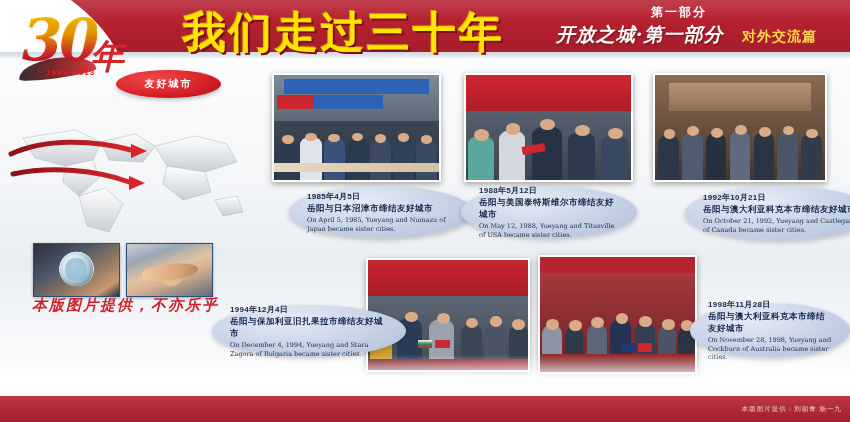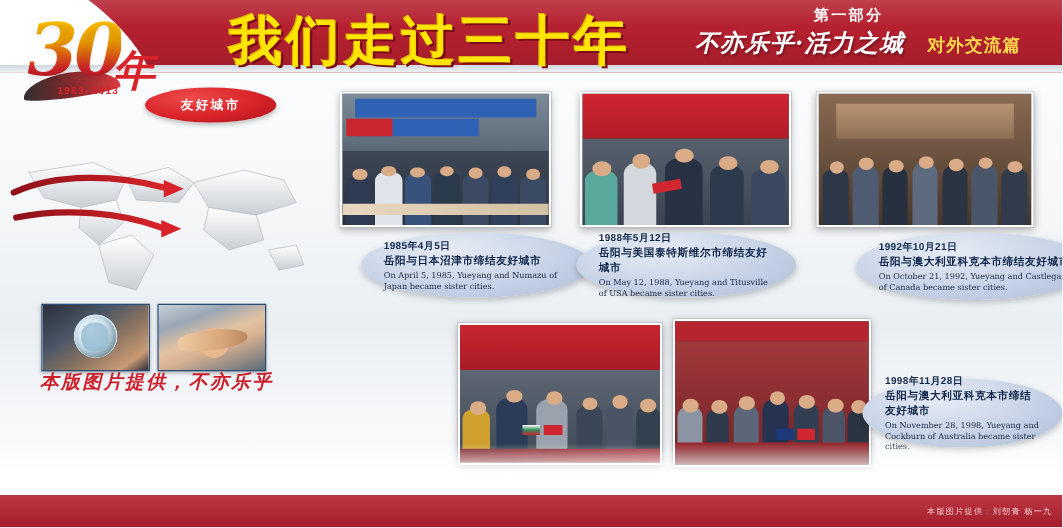--- a/index.html
+++ b/index.html
@@ -216,21 +216,21 @@
 <div id="poster">
 
   <div class="header">
     <div class="sheen"></div>
     <div class="curve2"></div>
   </div>
   <div class="header-underline"></div>
 
   <div class="main-title">我们走过三十年</div>
   <div class="part-label">第一部分</div>
-  <div class="slogan">不亦乐乎·活力之城</div>
+  <div class="slogan">开放之城·第一部分</div>
   <div class="slogan-sub">对外交流篇</div>
 
   <div class="logo30">
     <div class="swoosh"></div>
     <div class="num">30</div>
     <div class="nian">年</div>
     <div class="years">1983~2013</div>
   </div>
 
   <div class="badge-city">友好城市</div>
@@ -395,20 +395,25 @@
     <div class="cn">岳阳与美国泰特斯维尔市缔结友好城市</div>
     <div class="en">On May 12, 1988, Yueyang and Titusville of USA became sister cities.</div>
   </div>
 
   <div class="caption cap3">
     <div class="date">1992年10月21日</div>
     <div class="cn">岳阳与澳大利亚科克本市缔结友好城市</div>
     <div class="en">On October 21, 1992, Yueyang and Castlegar of Canada became sister cities.</div>
   </div>
 
+  <div class="caption cap4">
+    <div class="date">1994年12月4日</div>
+    <div class="cn">岳阳与保加利亚旧扎果拉市缔结友好城市</div>
+    <div class="en">On December 4, 1994, Yueyang and Stara Zagora of Bulgaria became sister cities.</div>
+  </div>
 
   <div class="caption cap5">
     <div class="date">1998年11月28日</div>
     <div class="cn">岳阳与澳大利亚科克本市缔结友好城市</div>
     <div class="en">On November 28, 1998, Yueyang and Cockburn of Australia became sister cities.</div>
   </div>
 
   <div class="wave"></div>
   <div class="footer">
     <div class="sheen"></div>

